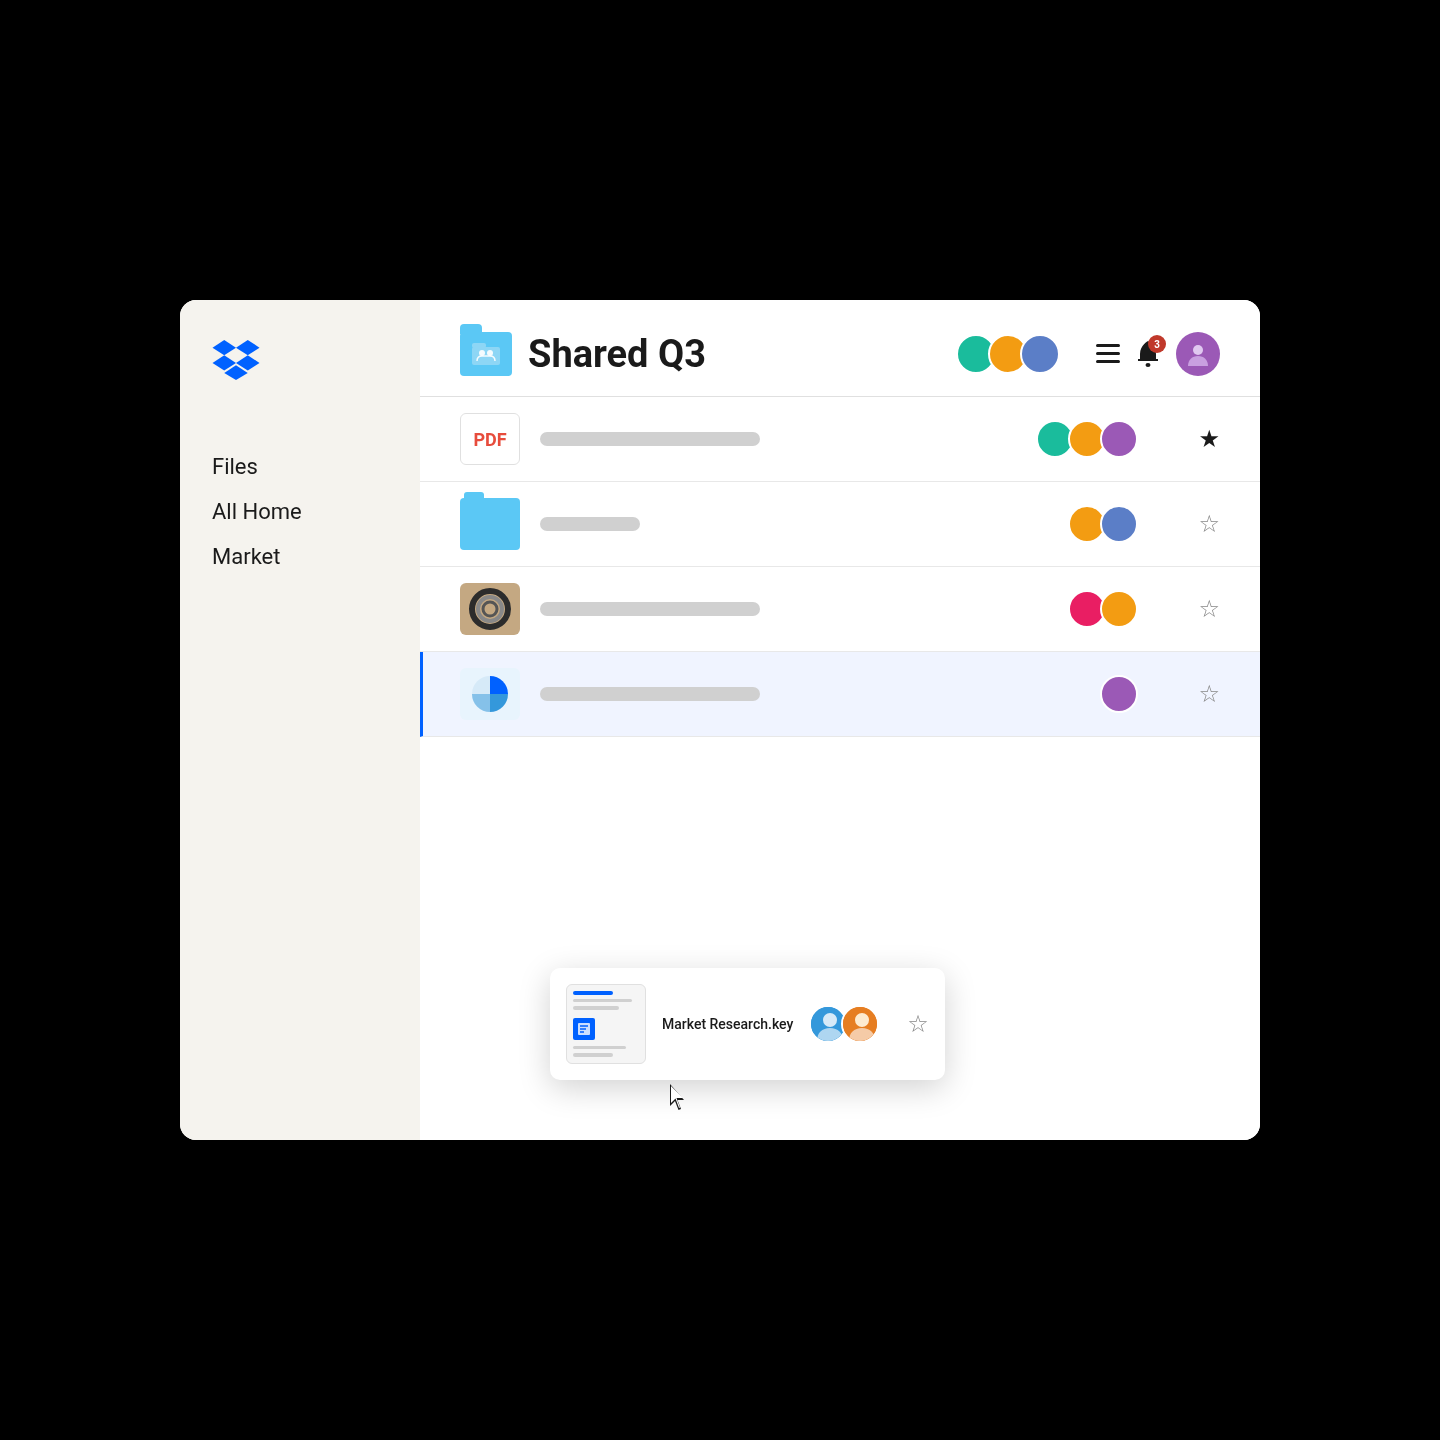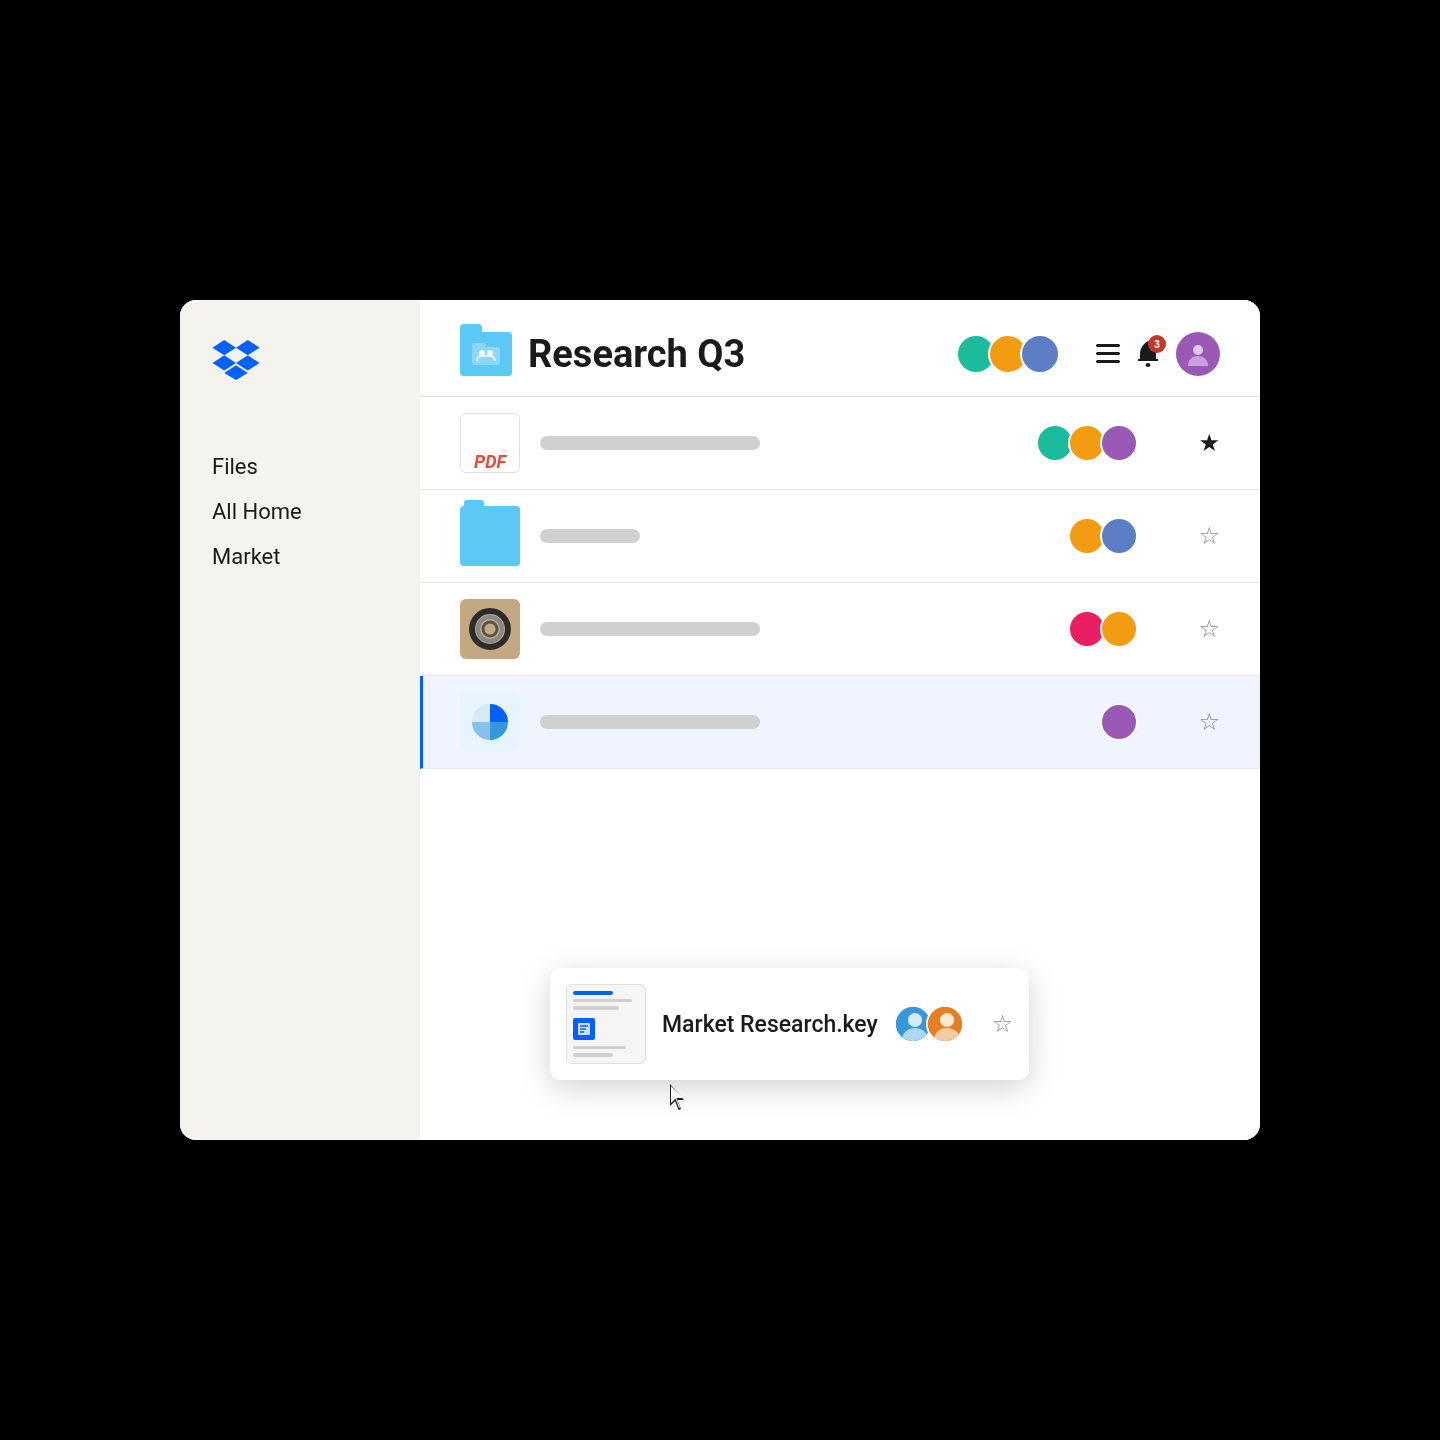--- a/index.html
+++ b/index.html
@@ -166,29 +166,28 @@
       border-bottom: 1px solid #e8e8e8;
       gap: 20px;
       position: relative;
     }
     .file-row:nth-child(4) {
       background: #f0f4ff;
       border-left: 3px solid #0061ff;
     }
     .file-thumb {
       width: 60px;
-      height: 60px;
+      height: 52px;
       border-radius: 6px;
       display: flex;
-      align-items: flex-end;
+      align-items: center;
       justify-content: center;
       flex-shrink: 0;
       font-size: 13px;
       font-weight: 700;
-      font-style: italic;
     }
     .file-thumb.pdf {
       background: #fff;
       border: 1px solid #e0e0e0;
       color: #e74c3c;
       font-size: 18px;
       font-weight: 700;
     }
     .file-thumb.folder {
       background: #5bc8f5;
@@ -289,21 +288,21 @@
       padding: 6px;
       gap: 4px;
     }
     .preview-line {
       height: 6px;
       background: #d0d0d0;
       border-radius: 3px;
     }
     .preview-line.blue { background: #0061ff; width: 60%; }
     .tooltip-name {
-      font-size: 23px;
+      font-size: 14px;
       font-weight: 500;
       color: #1a1a1a;
     }
     .tooltip-avatars {
       display: flex;
       margin-left: auto;
     }
     .tooltip-avatar {
       width: 38px;
       height: 38px;
@@ -379,21 +378,21 @@
       <div class="folder-icon-header">
         <svg width="28" height="22" viewBox="0 0 28 22" fill="none" xmlns="http://www.w3.org/2000/svg">
           <rect width="28" height="18" rx="2" fill="#8dd6f5" y="4"></rect>
           <rect width="14" height="5" rx="2" fill="#8dd6f5"></rect>
 
           <circle cx="10" cy="10" r="3" fill="white" opacity="0.9"></circle>
           <circle cx="18" cy="10" r="3" fill="white" opacity="0.9"></circle>
           <path d="M5 18c0-3 2-5 5-5h8c3 0 5 2 5 5" stroke="white" stroke-width="1.5" fill="none" opacity="0.9"></path>
         </svg>
       </div>
-      <h1 class="header-title">Research Q3</h1>
+      <h1 class="header-title">Shared Q3</h1>
 
       <div class="avatar-group">
         <div class="avatar" style="background:#1abc9c;"></div>
         <div class="avatar" style="background:#f39c12;"></div>
         <div class="avatar" style="background:#5b7ec7;"></div>
       </div>
 
       <div class="header-actions">
         <button class="icon-btn">
           <svg width="24" height="20" viewBox="0 0 24 20" fill="none">

